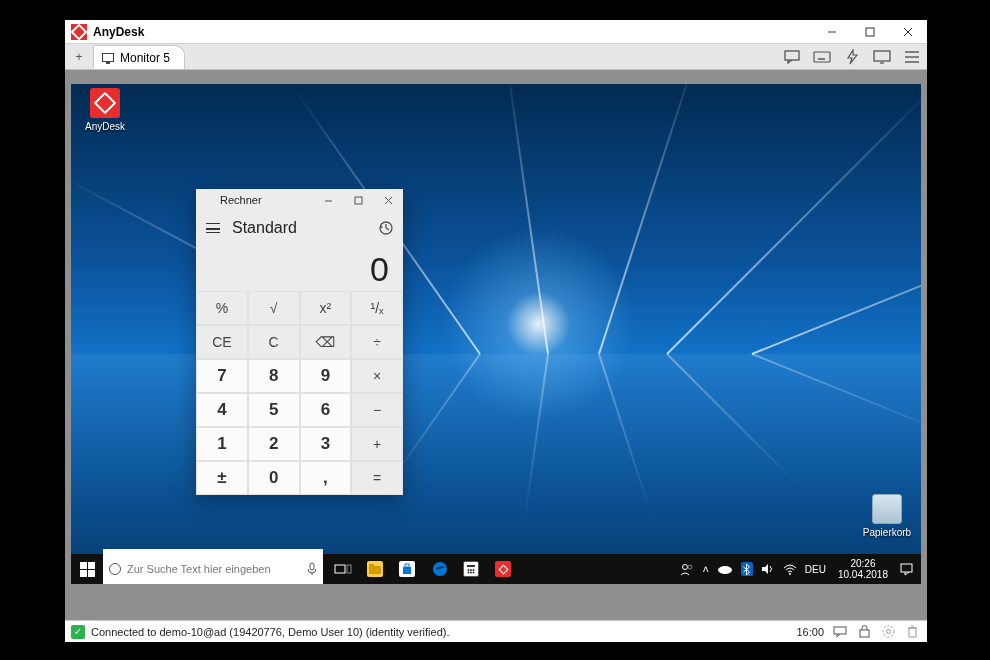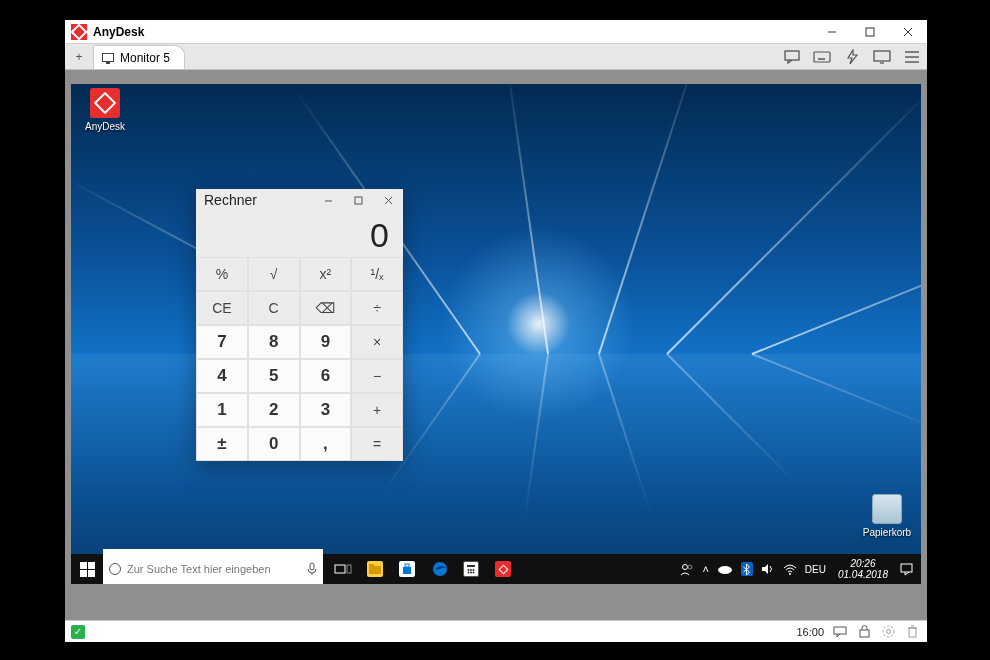--- a/index.html
+++ b/index.html
@@ -64,21 +64,21 @@
   .desk-icon .tile{width:30px;height:30px;margin:0 auto 3px;border-radius:3px;display:flex;align-items:center;justify-content:center;}
   .anydesk-tile{background:#e62e2e;}
   .anydesk-tile::after{content:"";width:12px;height:12px;border:2px solid #fff;border-radius:1px;transform:rotate(45deg);}
   .bin-tile{background:linear-gradient(#d7e6ef,#aac4d4);border:1px solid #8fa9b9;}
 
   
   .calc{
     position:absolute; left:125px; top:105px; width:207px; background:#ececec;
     box-shadow:0 6px 22px rgba(0,0,0,.35); font-size:13px; color:#222;
   }
-  .calc-titlebar{height:22px;display:flex;align-items:center;padding-left:8px;font-size:14px;background:#ececec;}
+  .calc-titlebar{height:22px;display:flex;align-items:center;padding-left:24px;font-size:11px;background:#ececec;}
   .calc-titlebar .spacer{flex:1;}
   .calc-win-btn{width:30px;height:22px;display:flex;align-items:center;justify-content:center;color:#555;font-size:11px;}
   .calc-header{display:flex;align-items:center;height:34px;padding:0 10px;gap:12px;}
   .hamburger{width:14px;height:10px;border-top:1.5px solid #333;border-bottom:1.5px solid #333;position:relative;}
   .hamburger::after{content:"";position:absolute;left:0;right:0;top:4px;height:1.5px;background:#333;}
   .calc-mode{font-size:16px;}
   .calc-history{margin-left:auto;font-size:14px;color:#555;}
   .calc-display{height:46px;display:flex;align-items:flex-end;justify-content:flex-end;padding:0 14px 2px;font-size:34px;font-weight:400;}
   .calc-memrow{display:flex;height:24px;}
   .calc-memrow div{flex:1;display:flex;align-items:center;justify-content:center;font-size:11px;color:#b6b6b6;}
@@ -92,21 +92,21 @@
   .taskbar{position:absolute;left:0;right:0;bottom:0;height:30px;background:#101010;display:flex;align-items:center;color:#fff;font-size:11px;}
   .tb-start{width:32px;height:30px;display:flex;align-items:center;justify-content:center;}
   .win-logo{display:grid;grid-template-columns:7px 7px;grid-template-rows:7px 7px;gap:1px;}
   .win-logo span{background:#fff;}
   .tb-search{width:220px;height:41px;background:#fff;color:#777;display:flex;align-items:center;padding:0 6px;gap:6px;margin-right:4px;}
   .tb-search .circ{width:12px;height:12px;border:1.5px solid #555;border-radius:50%;}
   .tb-search .mic{margin-left:auto;color:#555;}
   .tb-item{width:32px;height:30px;display:flex;align-items:center;justify-content:center;}
   .tb-item .sq{width:16px;height:16px;display:flex;align-items:center;justify-content:center;border-radius:2px;}
   .tb-tray{margin-left:auto;display:flex;align-items:center;gap:8px;padding-right:8px;}
-  .tb-clock{text-align:center;line-height:1.1;font-size:10px;padding:0 4px;font-style:italic;}
+  .tb-clock{text-align:center;line-height:1.1;font-size:10px;padding:0 4px;}
 
   
   .anydesk-status{height:22px;background:#fff;border-top:1px solid #c9c9c9;display:flex;align-items:center;font-size:11px;color:#222;padding:0 6px;gap:6px;}
   .status-check{width:14px;height:14px;background:#2bb24c;color:#fff;display:flex;align-items:center;justify-content:center;font-size:10px;border-radius:2px;}
   .anydesk-status .spacer{flex:1;}
   .status-icon{color:#555;padding:0 3px;}
   svg{display:block;}
 </style>
 </head>
 <body>
@@ -218,20 +218,31 @@
                 <rect x="1" y="1" width="7" height="7" fill="none" stroke="#555"></rect>
               </svg>
             </div>
           <div class="calc-win-btn">
               <svg width="9" height="9">
                 <line x1="1" y1="1" x2="8" y2="8" stroke="#555"></line>
                 <line x1="8" y1="1" x2="1" y2="8" stroke="#555"></line>
               </svg>
             </div>
         </div>
+        <div class="calc-header">
+          <div class="hamburger"></div>
+          <div class="calc-mode">Standard</div>
+          <div class="calc-history">
+            <svg width="16" height="16">
+                <circle cx="9" cy="8" r="6" fill="none" stroke="#555" stroke-width="1.3"></circle>
+                <polyline points="9,4 9,8 12,10" fill="none" stroke="#555" stroke-width="1.3"></polyline>
+                <polyline points="3,5 3,9 6,7" fill="#555"></polyline>
+              </svg>
+          </div>
+        </div>
         <div class="calc-display">0</div>
         <div class="calc-grid">
           <div class="calc-key fn">%</div>
           <div class="calc-key fn">√</div>
           <div class="calc-key fn">x²</div>
           <div class="calc-key fn">¹/ₓ</div>
 
           <div class="calc-key fn">CE</div>
           <div class="calc-key fn">C</div>
           <div class="calc-key fn">⌫</div>
@@ -359,35 +370,36 @@
               <svg width="14" height="11">
                 <path d="M1 4 Q7 -2 13 4" stroke="#fff" fill="none"></path>
                 <path d="M3 6 Q7 2 11 6" stroke="#fff" fill="none"></path>
                 <path d="M5 8 Q7 6 9 8" stroke="#fff" fill="none"></path>
                 <circle cx="7" cy="10" r="1" fill="#fff"></circle>
               </svg>
             </span>
           <span style="font-size:10px;">DEU</span>
           <div class="tb-clock">
             <div>20:26</div>
-            <div>01.04.2018</div>
+            <div>10.04.2018</div>
           </div>
           <span>
               <svg width="13" height="13">
                 <rect x="1" y="1" width="11" height="8" fill="none" stroke="#fff"></rect>
                 <path d="M5 9 L5 12 L9 9" fill="none" stroke="#fff"></path>
               </svg>
             </span>
         </div>
       </div>
     </div>
   </div>
 
   <div class="anydesk-status">
     <div class="status-check">✓</div>
+    <span>Connected to demo-10@ad (19420776, Demo User 10) (identity verified).</span>
     <div class="spacer"></div>
     <span>16:00</span>
     <span class="status-icon">
         <svg width="14" height="12">
           <rect x="1" y="1" width="12" height="7" fill="none" stroke="#555"></rect>
           <path d="M4 8 L4 11 L7 8" stroke="#555" fill="none"></path>
         </svg>
       </span>
     <span class="status-icon">
         <svg width="11" height="13">

